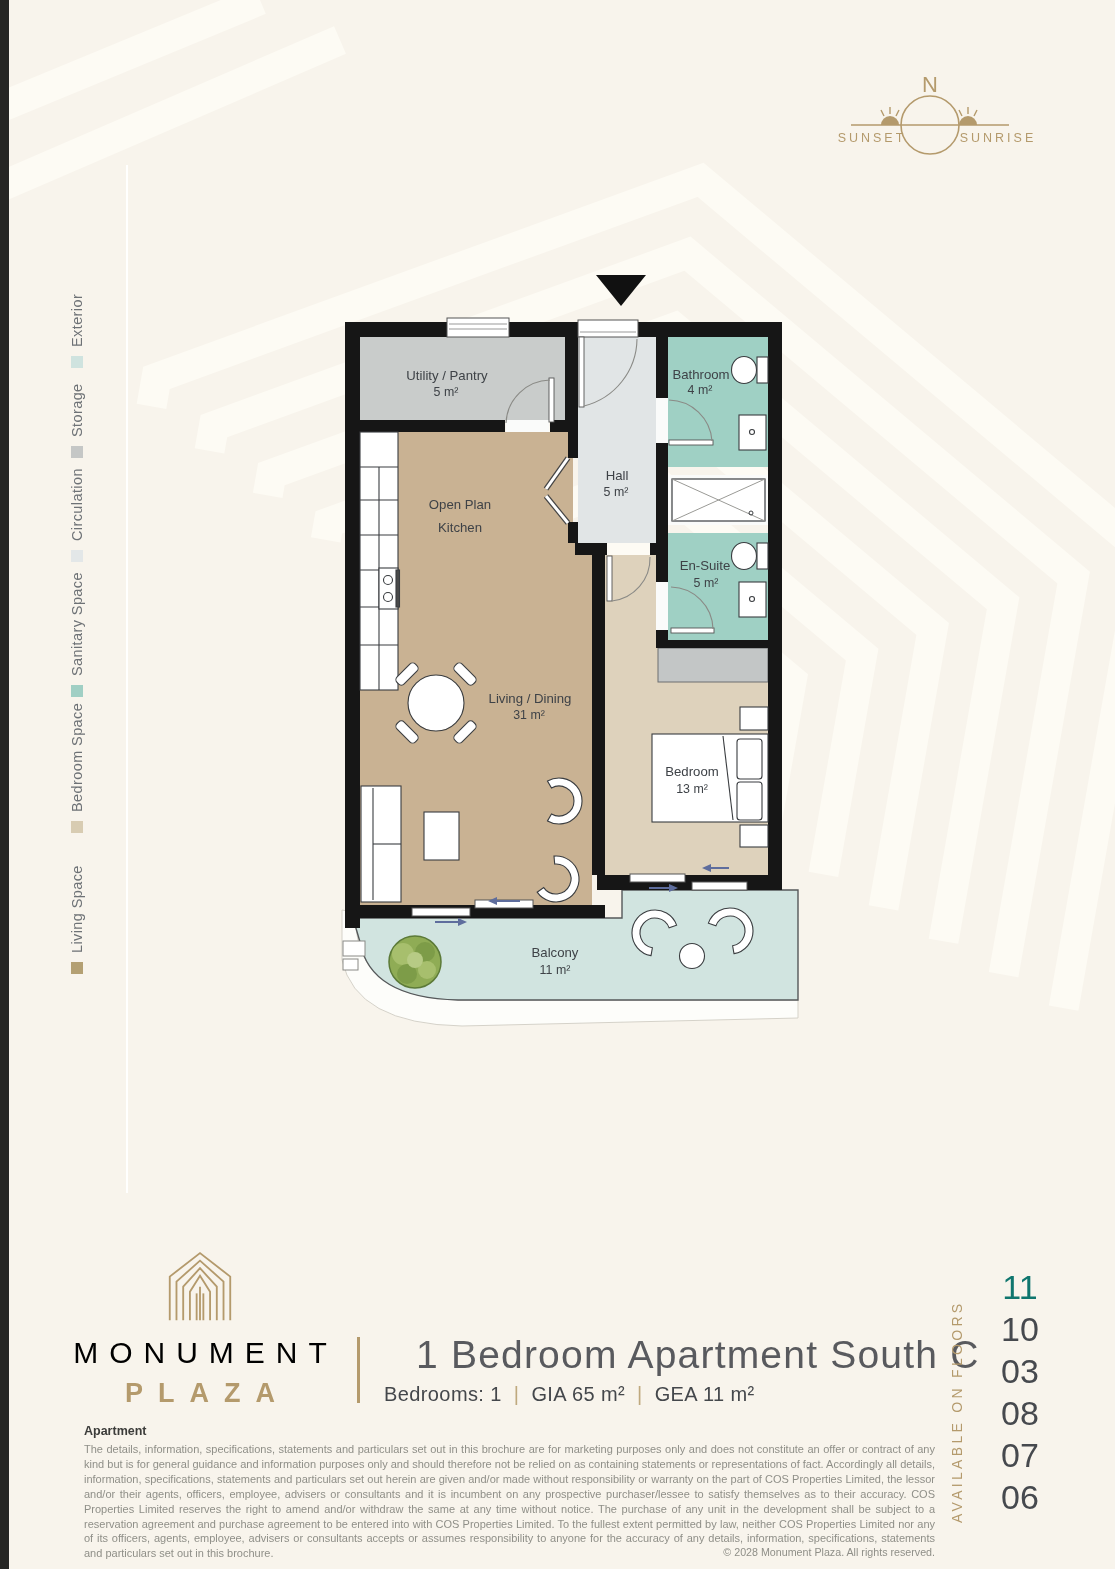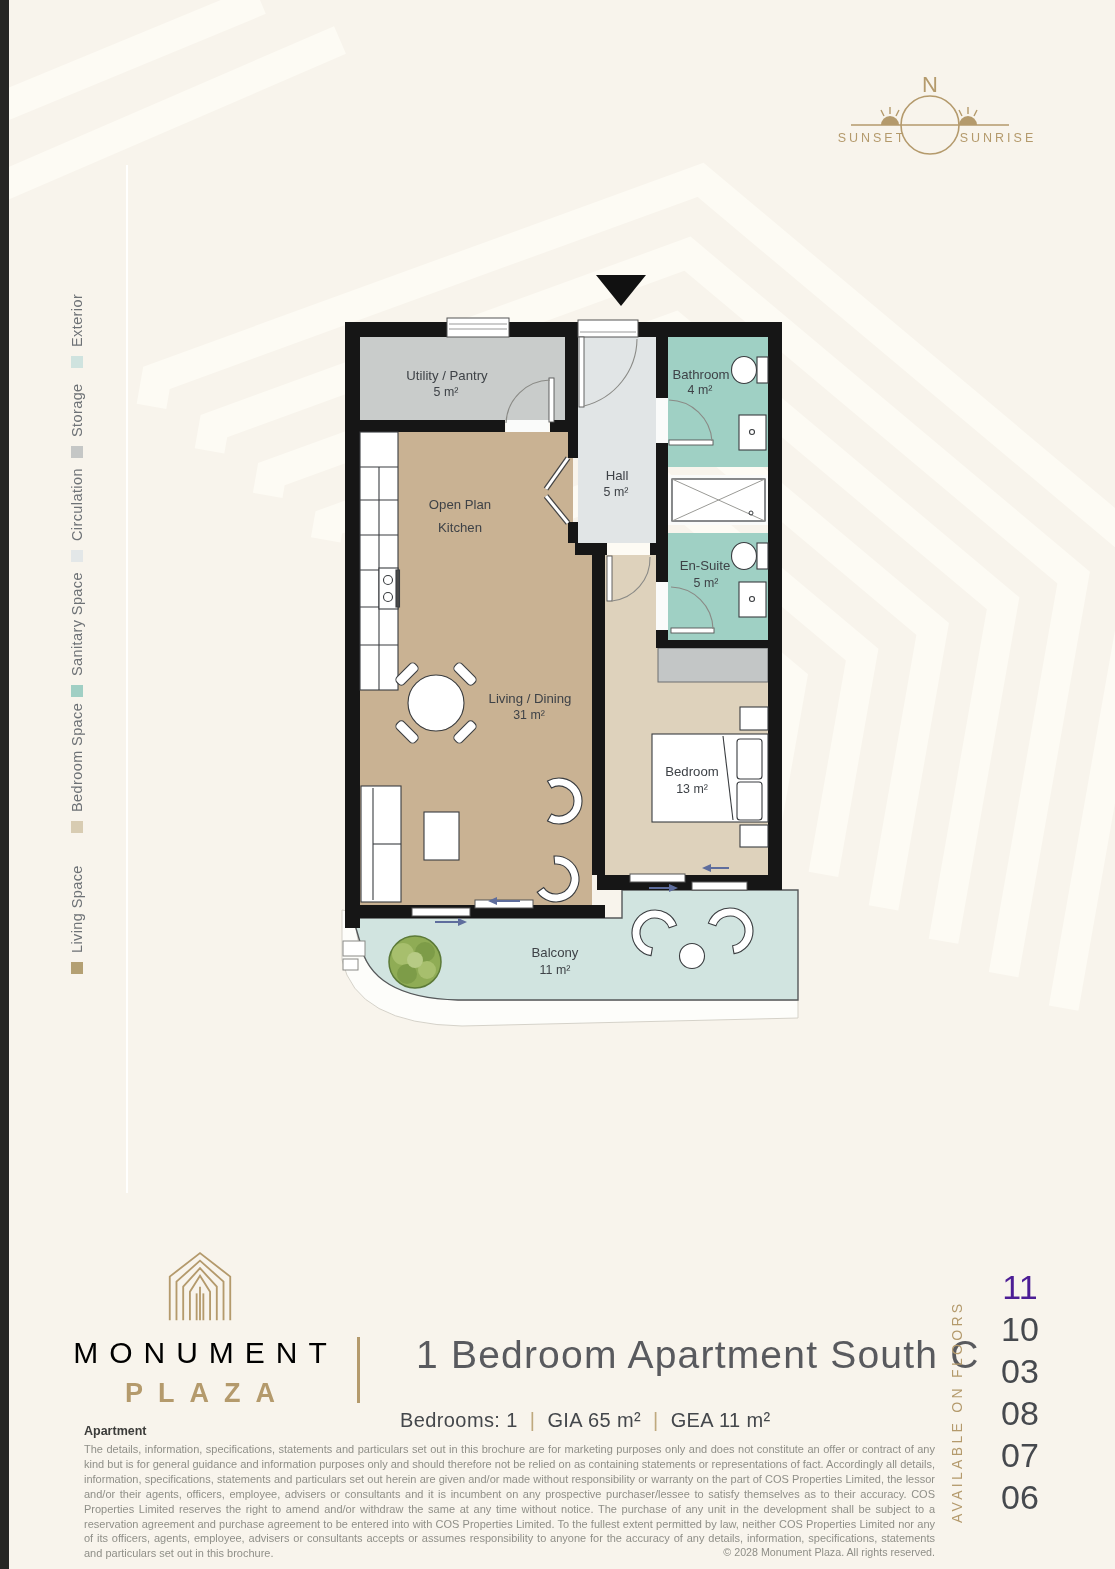--- a/index.html
+++ b/index.html
@@ -45,31 +45,31 @@
   .room-area{font-size:12.4px;fill:#3e4247;}
 
   
   #brand-mark{left:158px;top:1248px;}
   #brand-name{left:58px;top:1336px;width:284px;text-align:center;
     font-size:30px;letter-spacing:11px;text-indent:11px;color:#000000;}
   #brand-sub{left:58px;top:1378px;width:284px;text-align:center;
     font-size:27px;letter-spacing:15px;text-indent:15px;color:#b49a6c;font-weight:700;}
   #title-divider{left:357px;top:1337px;width:3px;height:66px;background:#b49a6c;}
   #unit-title{left:416px;top:1333px;font-size:39px;color:#595a5e;letter-spacing:1.2px;font-weight:400;}
-  #unit-specs{left:400px;top:1383px;font-size:20px;color:#44474b;letter-spacing:.4px;margin-top:26px;}
+  #unit-specs{left:384px;top:1383px;font-size:20px;color:#44474b;letter-spacing:.4px;}
   #unit-specs .sep{color:#bfa97e;margin:0 12px;font-weight:300;}
 
   #avail-label{
     position:absolute;left:965px;top:1507px;height:16px;
     transform:rotate(-90deg);transform-origin:0 100%;
     font-size:14px;letter-spacing:3.3px;color:#b49a6c;font-weight:500;white-space:nowrap;
   }
   #floors{left:992px;top:1266px;width:56px;text-align:center;color:#46494e;}
   #floors .floor{font-size:34px;line-height:42px;font-weight:300;}
-  #floors .floor.gold{color:#4c1d95;}
+  #floors .floor.gold{color:#0f766e;}
 
   #disclaimer{left:84px;top:1424px;width:851px;}
   #disclaimer h4{margin:0 0 4px 0;font-size:12.5px;color:#3c3c3a;}
   #disclaimer p{margin:0;font-size:11px;line-height:14.9px;color:#8f8f88;text-align:justify;}
   #copyright{margin-top:-14.9px;text-align:right;font-size:10.7px;color:#8f8f88;}
 </style>
 </head>
 <body>
 
 <div id="page">

